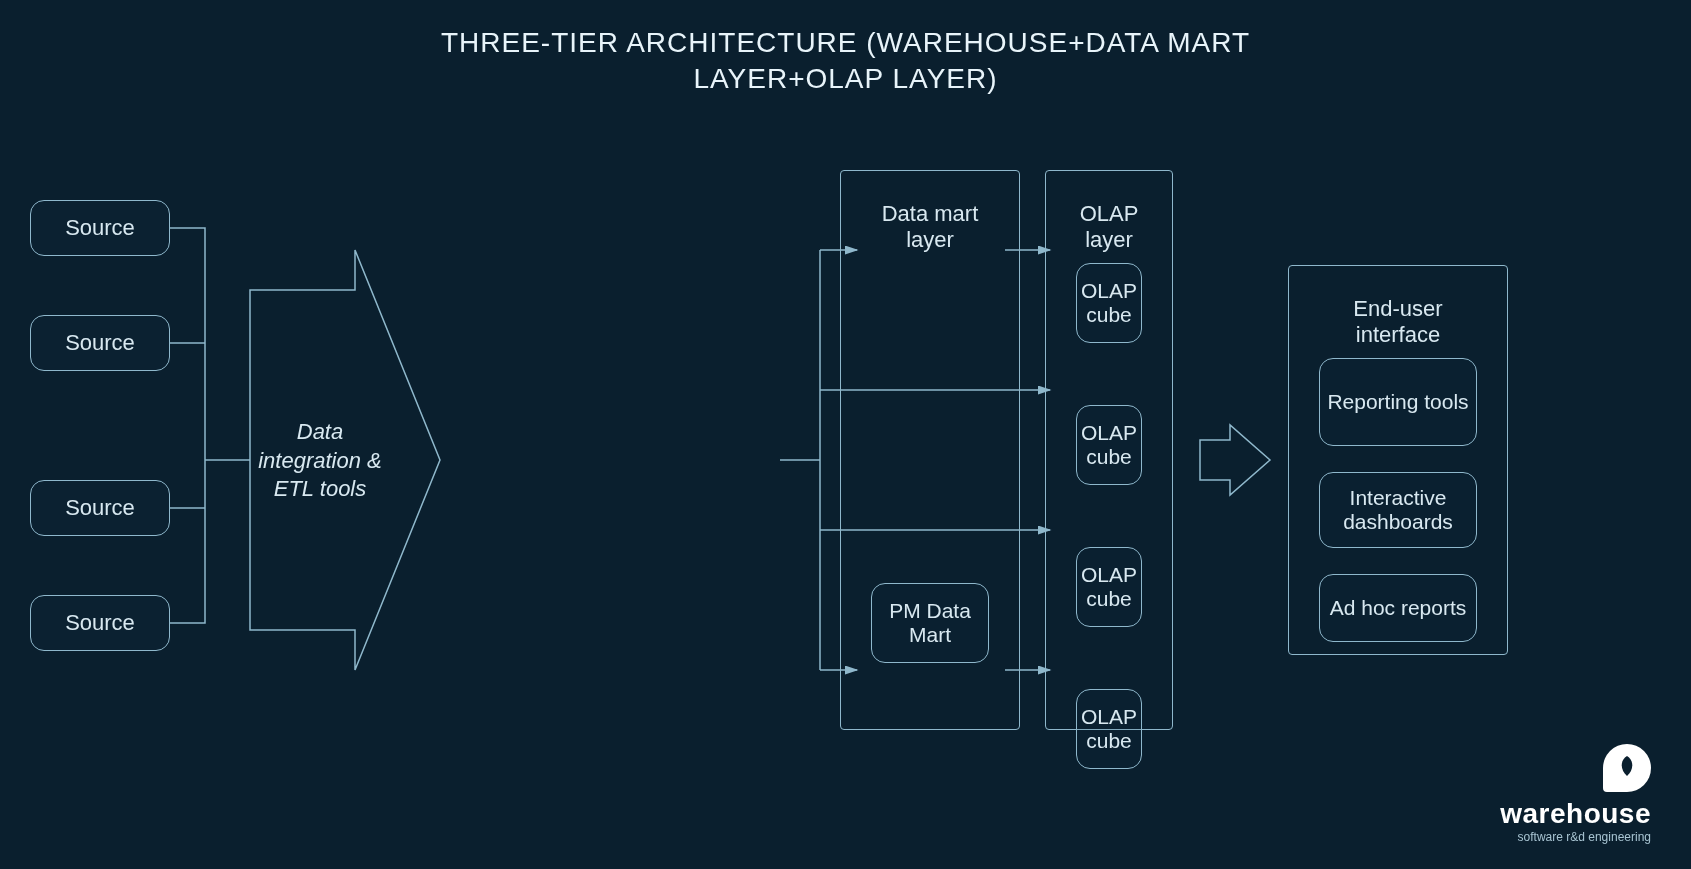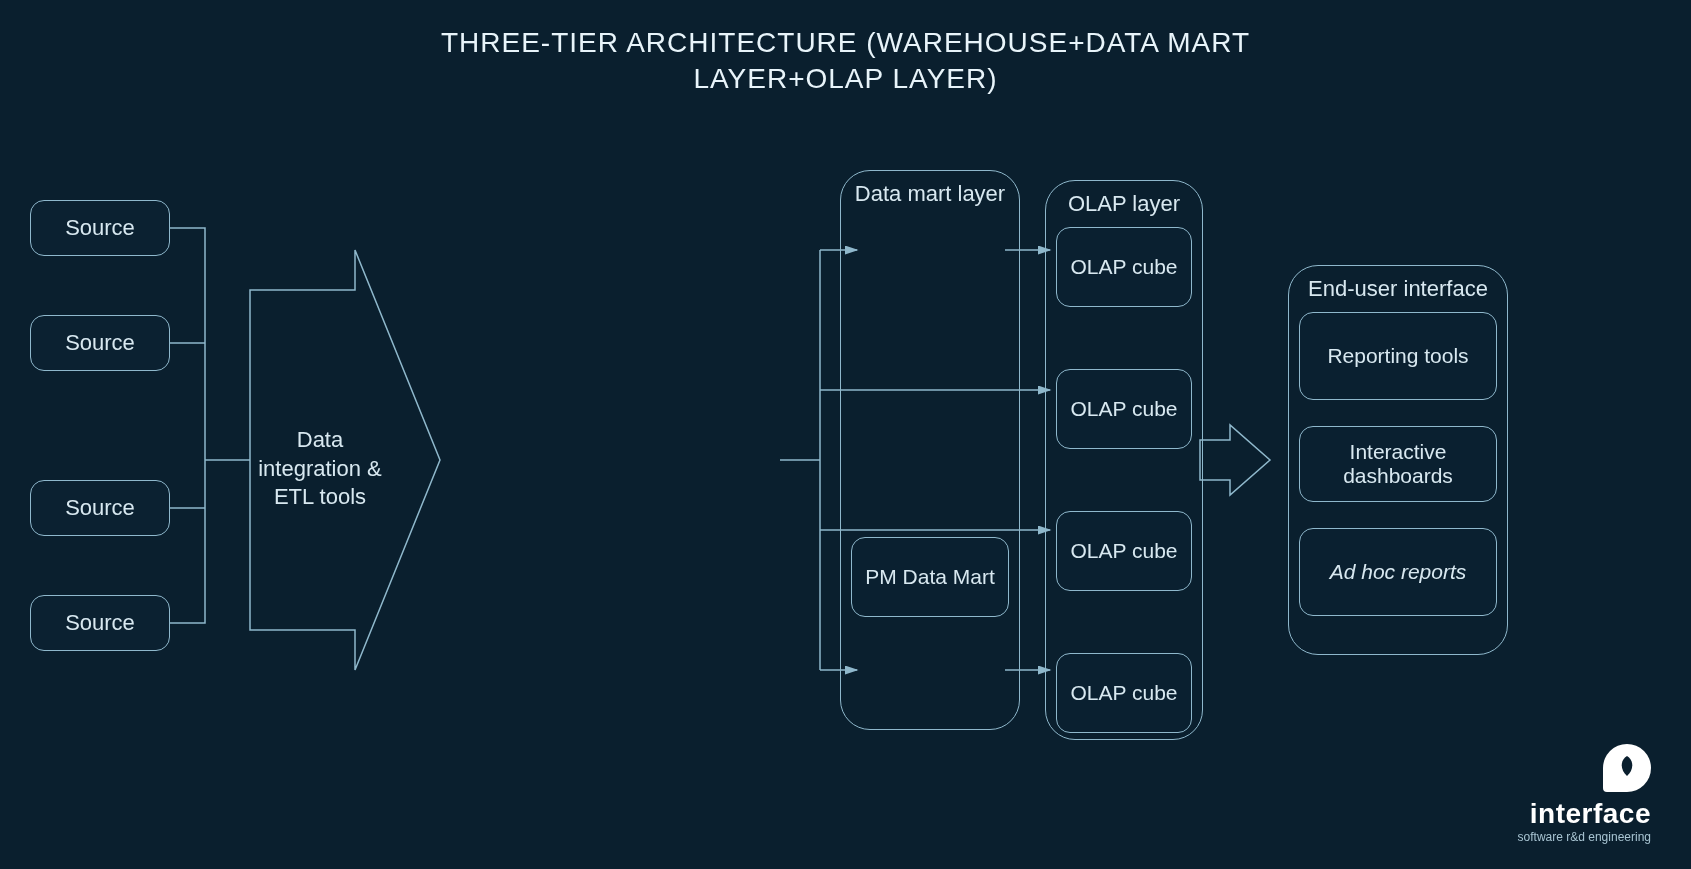--- a/index.html
+++ b/index.html
@@ -35,23 +35,23 @@
     color: #d8e8f0;
     display: flex;
     align-items: center;
     justify-content: center;
     text-align: center;
     font-size: 22px;
     position: absolute;
   }
   .container-box {
     border: 1.5px solid #8fb8cc;
-    border-radius: 30px;
-    position: absolute;
-    padding: 10px;
+    border-radius: 4px;
+    position: absolute;
+    padding: 30px;
   }
   .container-title {
     text-align: center;
     font-size: 22px;
     color: #d8e8f0;
     margin-bottom: 10px;
   }
   .inner-box {
     border: 1.5px solid #8fb8cc;
     border-radius: 14px;
@@ -144,32 +144,32 @@
   <div class="box" style="left:30px; top:155px; width:140px; height:56px;">
       <span>Source</span>
     </div>
   <div class="box" style="left:30px; top:320px; width:140px; height:56px;">
       <span>Source</span>
     </div>
   <div class="box" style="left:30px; top:435px; width:140px; height:56px;">
       <span>Source</span>
     </div>
 
-  <div class="etl-label" style="left:255px; top:266px; width:130px;">Data integration &amp; ETL tools</div>
+  <div class="etl-label" style="left:255px; top:258px; width:130px;font-style:italic;">Data integration &amp; ETL tools</div>
 
 
   <div class="container-box" style="left:840px; top:10px; width:180px; height:560px;">
     <div class="container-title">Data mart layer</div>
     <div style="height:320px;"></div>
     <div class="inner-box" style="height:80px;">
         <span>PM Data Mart</span>
       </div>
   </div>
 
-  <div class="container-box" style="left:1045px; top:20px; width:158px; height:560px;">
+  <div class="container-box" style="left:1045px; top:10px; width:128px; height:560px;">
     <div class="container-title">OLAP layer</div>
     <div class="inner-box" style="height:80px;">
         <span>OLAP cube</span>
       </div>
     <div style="height:48px;"></div>
     <div class="inner-box" style="height:80px;">
         <span>OLAP cube</span>
       </div>
     <div style="height:48px;"></div>
     <div class="inner-box" style="height:80px;">
@@ -184,28 +184,28 @@
   <div class="container-box" style="left:1280px; top:105px; width:220px; height:390px;margin-left:8px;">
     <div class="container-title">End-user interface</div>
     <div class="inner-box" style="height:88px;">
         <span>Reporting tools</span>
       </div>
     <div style="height:12px;"></div>
     <div class="inner-box" style="height:76px;">
         <span>Interactive dashboards</span>
       </div>
     <div style="height:12px;"></div>
-    <div class="inner-box" style="height:88px;font-style:italic;">
+    <div class="inner-box" style="height:68px;">
         <span>Ad hoc reports</span>
       </div>
   </div>
 
 </div>
 
 <div class="logo">
   <div class="logo-bubble">
     <svg width="22" height="28" viewBox="0 0 22 28">
         <path d="M11 2 C18 6 18 16 11 22 C4 16 4 6 11 2 Z" fill="#0a1f2e"></path>
       </svg>
   </div>
-  <div class="logo-name">interface</div>
+  <div class="logo-name">warehouse</div>
   <div class="logo-tag">software r&amp;d engineering</div>
 </div>
 
 </body></html>

